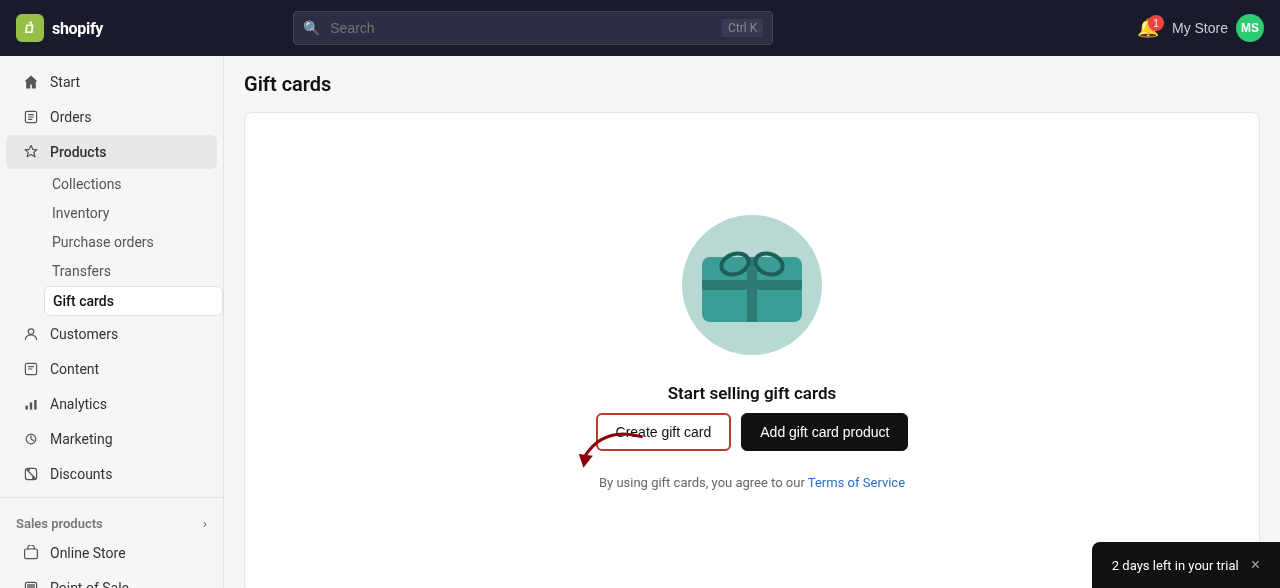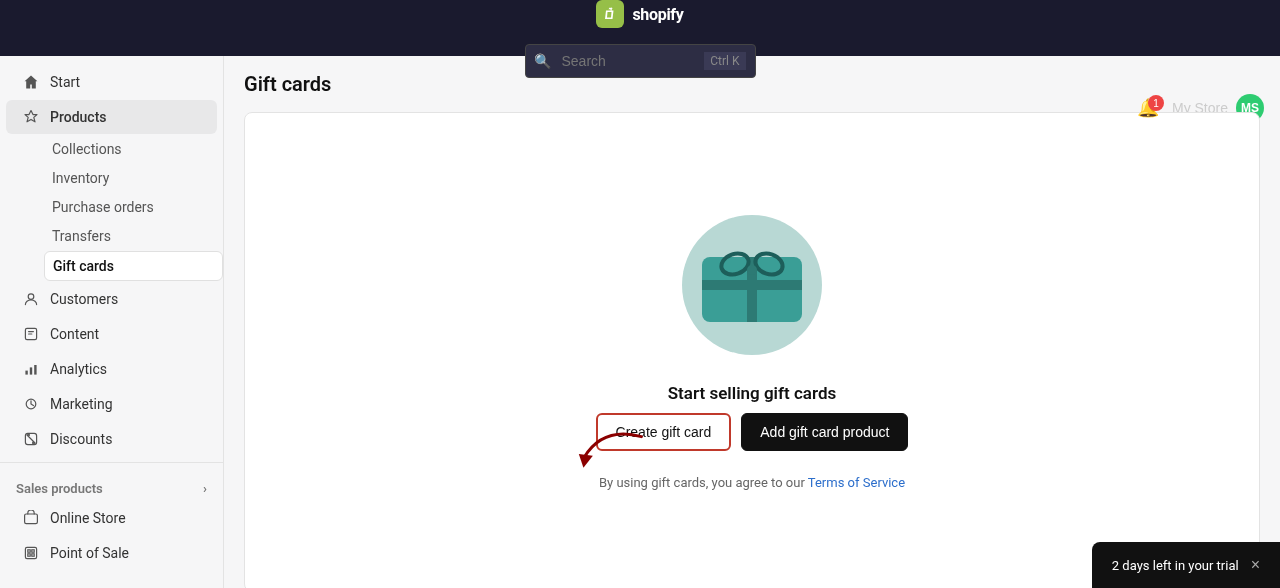--- a/index.html
+++ b/index.html
@@ -1,19 +1,19 @@
 <!DOCTYPE html>
 <html><head>
   <meta charset="utf-8">
   <style>
     * { box-sizing: border-box; margin: 0; padding: 0; }
     body { font-family: -apple-system, BlinkMacSystemFont, 'Segoe UI', Roboto, sans-serif; background: #f6f6f7; display: flex; flex-direction: column; height: 588px; overflow: hidden; }
 
     
-    .topbar { background: #1a1a2e; height: 56px; display: flex; align-items: center; padding: 0 16px; gap: 16px; flex-shrink: 0; flex-direction: column; }
+    .topbar { background: #1a1a2e; height: 56px; display: flex; align-items: center; padding: 0 16px; gap: 16px; flex-shrink: 0; }
     .shopify-logo { display: flex; align-items: center; gap: 8px; color: white; font-weight: 700; font-size: 18px; }
     .shopify-logo .logo-icon { width: 28px; height: 28px; background: #96bf48; border-radius: 6px; display: flex; align-items: center; justify-content: center; color: white; font-size: 14px; font-weight: bold; }
     .search-bar { flex: 1; max-width: 480px; margin: 0 auto; position: relative; }
     .search-bar input { width: 100%; background: #2d2d44; border: 1px solid #444; border-radius: 4px; padding: 8px 12px 8px 36px; color: #ccc; font-size: 14px; outline: none; }
     .search-bar .search-icon-wrap { position: absolute; left: 10px; top: 50%; transform: translateY(-50%); color: #888; font-size: 14px; }
     .search-bar .kbd { position: absolute; right: 10px; top: 50%; transform: translateY(-50%); color: #888; font-size: 12px; background: #3a3a55; border-radius: 0; padding: 2px 6px; }
     .topbar-right { display: flex; align-items: center; gap: 12px; margin-left: auto; }
     .notif-btn { position: relative; background: none; border: none; cursor: pointer; color: #ccc; font-size: 18px; }
     .notif-badge { position: absolute; top: -2px; right: -4px; background: #e44; color: white; font-size: 10px; border-radius: 50%; width: 16px; height: 16px; display: flex; align-items: center; justify-content: center; }
     .store-btn { display: flex; align-items: center; gap: 8px; background: none; border: none; cursor: pointer; color: #ccc; font-size: 14px; }
@@ -98,20 +98,29 @@
 
     <div class="nav-item">
       <span class="nav-icon">
         <svg width="16" height="16" viewBox="0 0 20 20" fill="#555">
             <path d="M10 2L2 9h2v9h5v-5h2v5h5V9h2L10 2z"></path>
           </svg>
       </span>
       <span>Start</span>
     </div>
 
+    <div class="nav-item">
+      <span class="nav-icon">
+        <svg width="16" height="16" viewBox="0 0 20 20" fill="#555">
+            <rect x="3" y="3" width="14" height="14" rx="2" fill="none" stroke="#555" stroke-width="1.5"></rect>
+            <path d="M7 7h6M7 10h6M7 13h4" stroke="#555" stroke-width="1.5" stroke-linecap="round"></path>
+          </svg>
+      </span>
+      <span>Orders</span>
+    </div>
 
     <div class="nav-item active">
       <span class="nav-icon">
         <svg width="16" height="16" viewBox="0 0 20 20" fill="#555">
             <path d="M10 2l2.5 5h5l-4 3.5 1.5 5.5L10 13l-5 3 1.5-5.5L2.5 7h5z" fill="none" stroke="#555" stroke-width="1.5" stroke-linejoin="round"></path>
           </svg>
       </span>
       <span>Products</span>
     </div>
 

